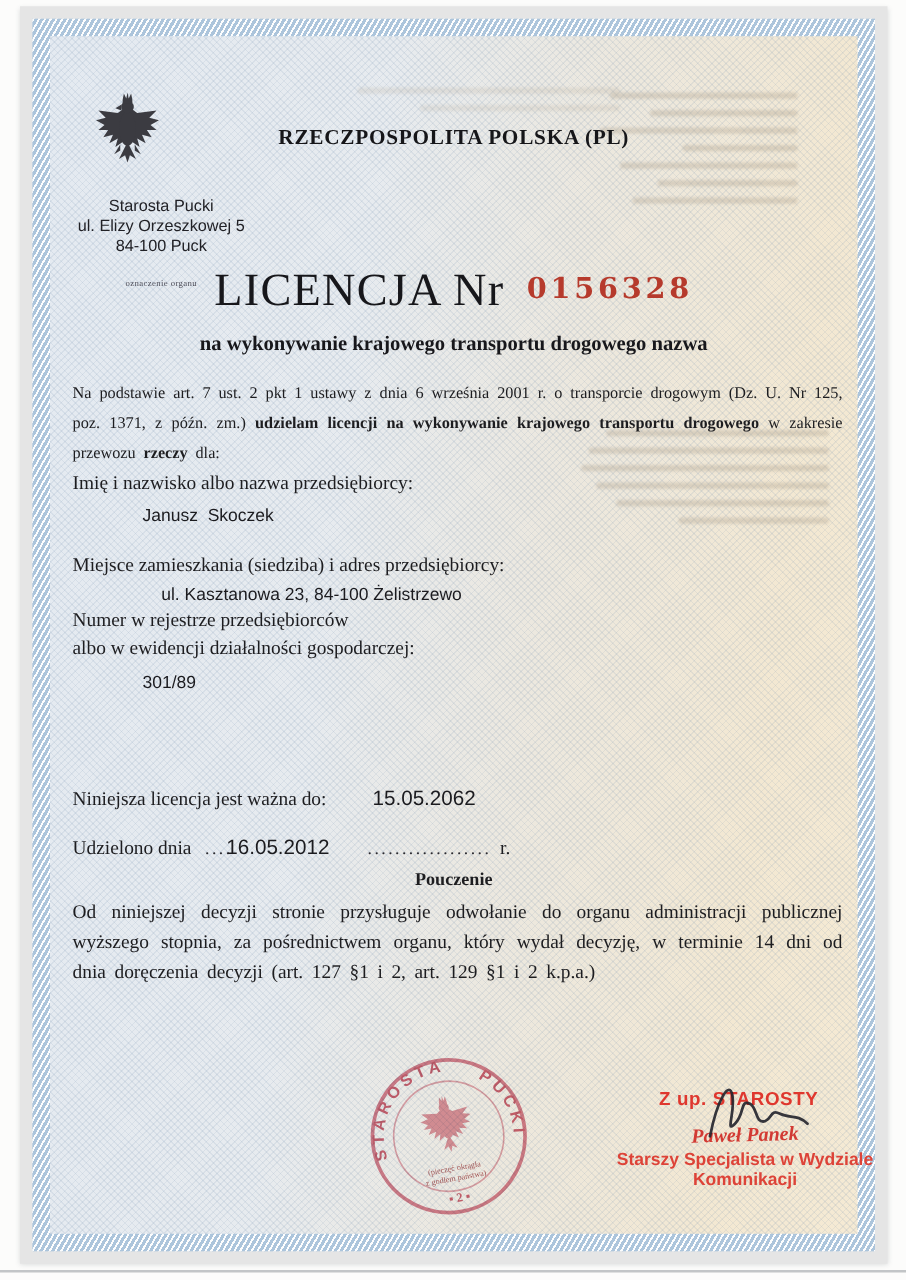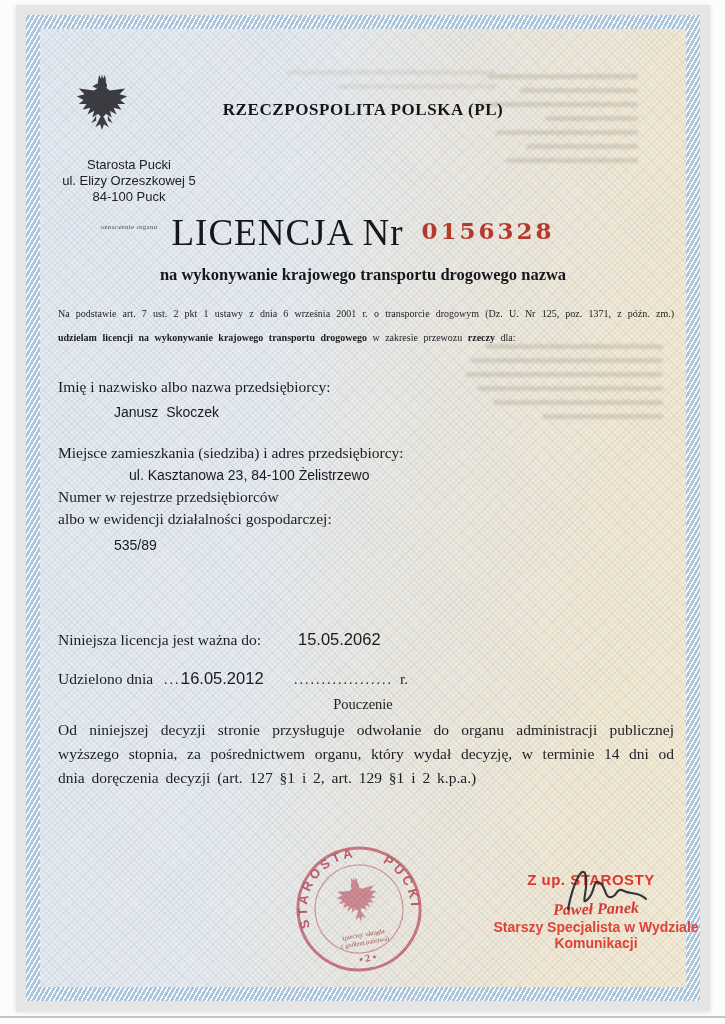--- a/index.html
+++ b/index.html
@@ -48,29 +48,29 @@
   
   .title-row { left:0; right:0; top:206px; text-align:center; }
   .title-label { font-size:37px; letter-spacing:1px; color:#17171b; }
   .title-number { font-family:"DejaVu Serif", serif; font-size:23px; font-weight:bold;
     letter-spacing:3px; color:#b63a2c; margin-left:14px; vertical-align:6px; }
   .subtitle { left:0; right:0; top:260px; text-align:center;
     font-size:16.5px; font-weight:bold; color:#17171b; }
 
   
   .para { left:42px; top:297px; width:616px; text-align:justify;
-    font-size:10px; line-height:24px; word-spacing:3px; }
+    font-size:13px; line-height:24px; word-spacing:3px; }
   .para b { font-weight:bold; }
   .lbl { left:42px; font-size:15.5px; }
   .val { font-family:"Liberation Sans", sans-serif; font-size:14px; color:#1b1b1f; white-space:pre; }
   .val-lg { font-family:"Liberation Sans", sans-serif; font-size:16.5px; color:#1b1b1f; }
   .dots { font-size:14px; letter-spacing:2px; color:#2a2a30; }
 
   .notice-head { left:0; right:0; top:691px; text-align:center;
-    font-size:14.5px; font-weight:normal; }
+    font-size:14.5px; font-weight:bold; }
   .notice-body { left:42px; top:713px; width:616px; text-align:justify;
     font-size:15.5px; line-height:24px; word-spacing:3px; }
 
   
   .ghost { pointer-events:none; }
   .ghost i { display:block; height:5px; border-radius:2px;
     background:#b4a794; opacity:.38; filter:blur(1.2px); margin:9px 0 0 auto; }
 
   
   .stamp { left:277px; top:838px; width:132px; height:132px;
@@ -152,21 +152,21 @@
     <div class="abs para"><span>Na podstawie art. 7 ust. 2 pkt 1 ustawy z dnia 6 września 2001 r. o transporcie drogowym (Dz. U. Nr 125, poz. 1371, z późn. zm.) </span><b>udzielam licencji na wykonywanie krajowego transportu drogowego</b><span> w zakresie przewozu </span><b>rzeczy</b><span> dla:</span></div>
 
     <div class="abs lbl" style="top:373px">Imię i nazwisko albo nazwa przedsiębiorcy:</div>
     <div class="abs val" style="left:98px;top:399px">Janusz  Skoczek</div>
 
     <div class="abs lbl" style="top:439px">Miejsce zamieszkania (siedziba) i adres przedsiębiorcy:</div>
     <div class="abs val" style="left:113px;top:462px">ul. Kasztanowa 23, 84-100 Żelistrzewo</div>
 
     <div class="abs lbl" style="top:483px">Numer w rejestrze przedsiębiorców</div>
     <div class="abs lbl" style="top:505px">albo w ewidencji działalności gospodarczej:</div>
-    <div class="abs val" style="left:98px;top:532px">535/89</div>
+    <div class="abs val" style="left:98px;top:532px">301/89</div>
 
     <div class="abs" style="left:0;right:0;top:625px">
       <span class="abs lbl" style="top:1px">Niniejsza licencja jest ważna do:</span>
       <span class="abs val-lg" style="left:282px;top:0">15.05.2062</span>
     </div>
     <div class="abs" style="left:0;right:0;top:664px">
       <span class="abs lbl" style="top:1px">Udzielono dnia</span>
       <span class="abs dots" style="left:148px;top:3px">....</span>
       <span class="abs val-lg" style="left:165px;top:0">16.05.2012</span>
       <span class="abs dots" style="left:278px;top:3px">..................</span>

